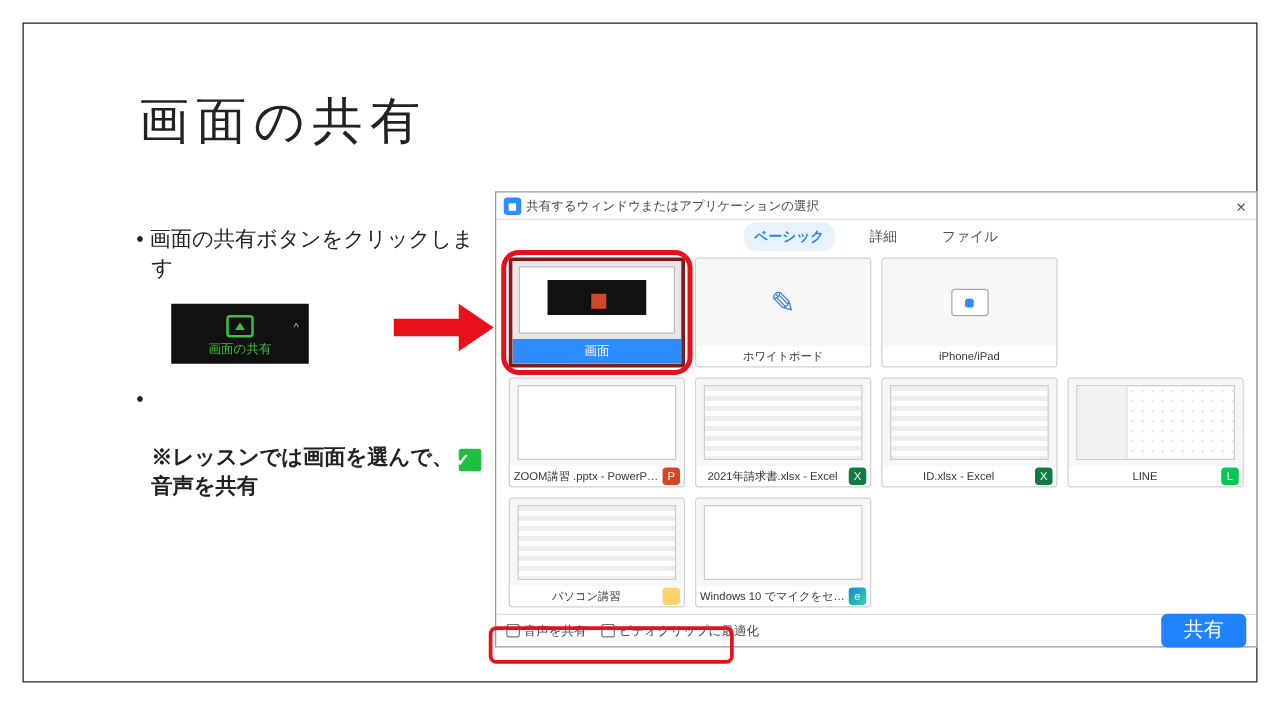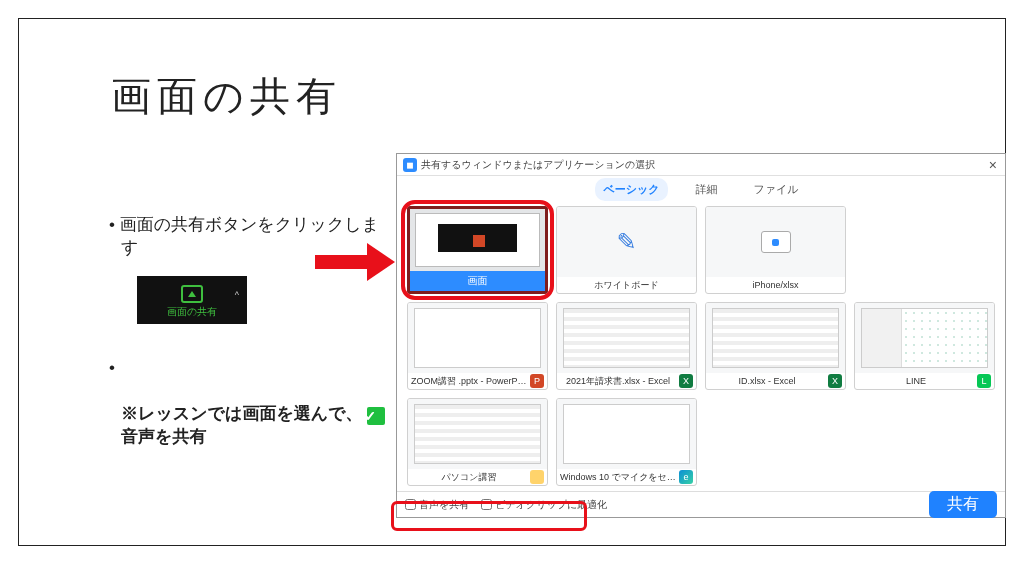--- a/index.html
+++ b/index.html
@@ -25,21 +25,21 @@
     letter-spacing: 6px;
     color: #222;
   }
   .bullets {
     position: absolute;
     top: 162px; left: 90px;
     width: 280px;
     font-size: 17px;
     color: #222;
   }
-  .bullets .bullet { margin-bottom: 16px; padding-left: 12px; text-indent: -12px; line-height: 1.35; margin-top: 33px; }
+  .bullets .bullet { margin-bottom: 16px; padding-left: 12px; text-indent: -12px; line-height: 1.35; }
   .bullets .bullet::before { content: "• "; }
   .share-btn-demo {
     margin: 6px 0 18px 28px;
     width: 110px; height: 48px;
     background: #111;
     display: flex; flex-direction: column;
     align-items: center; justify-content: center;
     position: relative;
     padding-top: 4px;
   }
@@ -227,21 +227,21 @@
           </div>
         <div class="lbl-row">
             <span class="txt">ホワイトボード</span>
           </div>
       </div>
       <div class="tile">
         <div class="thumb">
             <div class="ip"></div>
           </div>
         <div class="lbl-row">
-            <span class="txt">iPhone/xlsx</span>
+            <span class="txt">iPhone/iPad</span>
           </div>
       </div>
       <div></div>
 
       <div class="tile">
         <div class="thumb">
             <div class="doc"></div>
           </div>
         <div class="lbl-row">
             <span class="txt">ZOOM講習 .pptx - PowerPoint</span>

